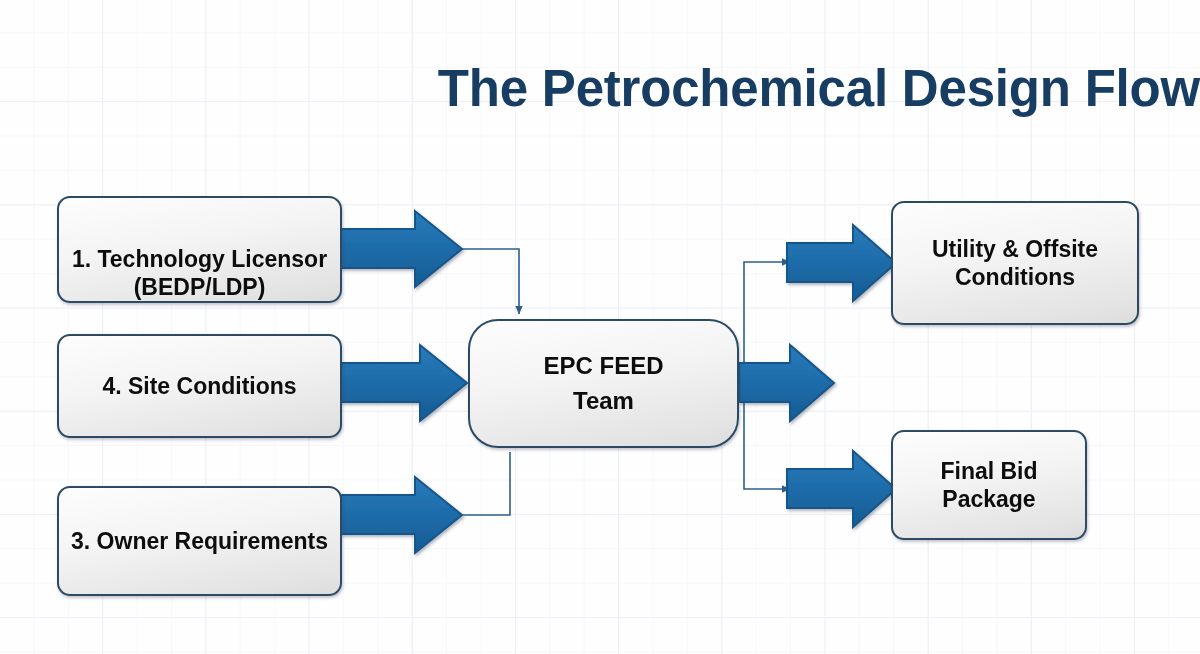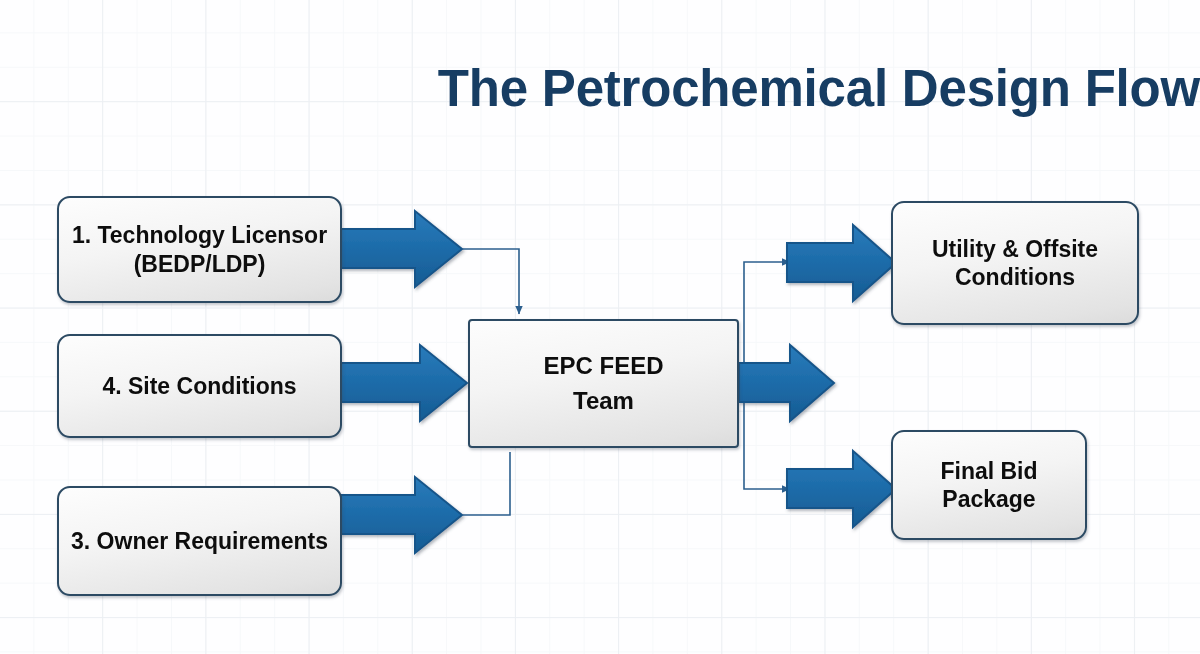--- a/index.html
+++ b/index.html
@@ -130,40 +130,40 @@
 
     <g filter="url(#arrShadow)">
       <path d="M739,363 L790,363 L790,345 L834,383 L790,421 L790,402 L739,402 Z" fill="url(#arrGrad)" stroke="#16558a" stroke-width="2" stroke-linejoin="miter"></path>
     </g>
 
     <g filter="url(#arrShadow)">
       <path d="M787,469 L853,469 L853,451 L896,489 L853,527 L853,508 L787,508 Z" fill="url(#arrGrad)" stroke="#16558a" stroke-width="2" stroke-linejoin="miter"></path>
     </g>
   </svg>
 
-  <div class="node rounded" style="left:57px; top:196px; width:285px; height:107px; font-size:23px;">
+  <div class="node rounded" style="left:57px; top:196px; width:285px; height:107px; font-size:23px;align-items:flex-end;">
     <div>
       <span>1. Technology Licensor</span>
       <span>(BEDP/LDP)</span>
     </div>
   </div>
 
   <div class="node rounded" style="left:57px; top:334px; width:285px; height:104px; font-size:23px;">
     <div>
       <span>4. Site Conditions</span>
     </div>
   </div>
 
   <div class="node rounded" style="left:57px; top:464px; width:285px; height:110px; font-size:23px;margin-top:22px;">
     <div>
       <span>3. Owner Requirements</span>
     </div>
   </div>
 
-  <div class="node square" style="left:468px; top:319px; width:271px; height:129px; font-size:24px; line-height:1.45;">
+  <div class="node square" style="left:468px; top:319px; width:271px; height:129px; font-size:24px; line-height:1.45;border-radius:30px;">
     <div>
       <span>EPC FEED</span>
       <span>Team</span>
     </div>
   </div>
 
   <div class="node rounded" style="left:891px; top:201px; width:248px; height:124px; font-size:23px;">
     <div>
       <span>Utility &amp; Offsite</span>
       <span>Conditions</span>

